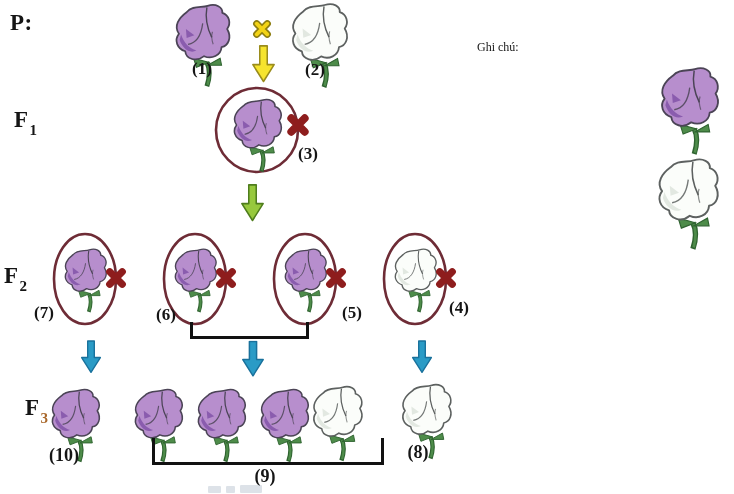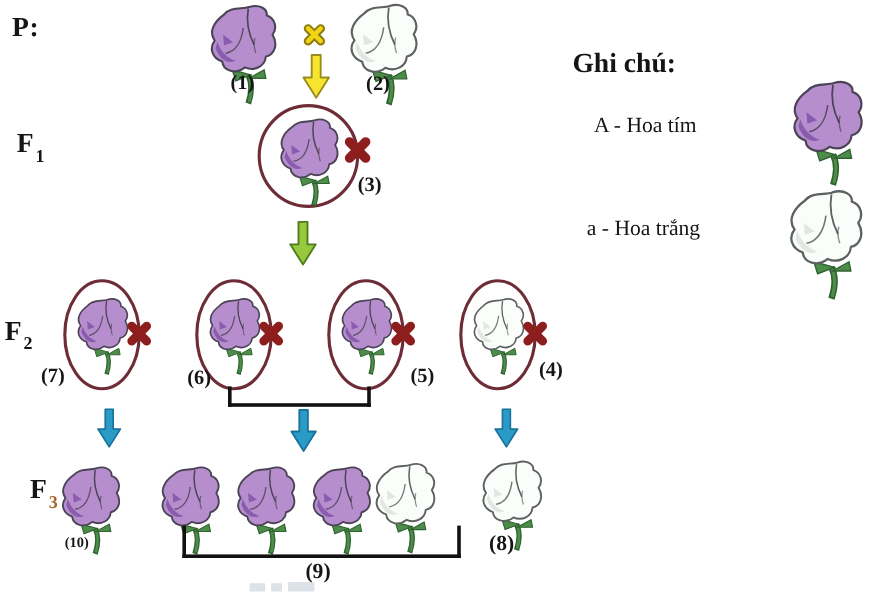--- a/index.html
+++ b/index.html
@@ -10,21 +10,21 @@
   .genlabel sub{font-size:15px;position:relative;bottom:-2px;left:1px}
   .cap{font-weight:700;font-size:17px;text-align:center;line-height:1.05}
   .ring{fill:none;stroke:var(--circleStroke,#6e2c36);stroke-width:2.6}
   .flower.purple{--petalFill:var(--flowerPurple,#b78ecd);--petalShade:var(--flowerPurpleShade,#8a5cae);--petalEdge:var(--edgePurple,#4b4456)}
   .flower.white{--petalFill:var(--flowerWhite,#fbfdfa);--petalShade:var(--flowerWhiteShade,#e4eae3);--petalEdge:var(--edgeWhite,#5d6160)}
   .arrow-yellow{--arrFill:var(--arrowYellowFill,#f6e42e);--arrEdge:var(--arrowYellowEdge,#9a8c1c)}
   .arrow-green {--arrFill:var(--arrowGreenFill,#97c93d);--arrEdge:var(--arrowGreenEdge,#4f7d1d)}
   .arrow-blue  {--arrFill:var(--arrowBlueFill,#2a9bc6);--arrEdge:var(--arrowBlueEdge,#19719c)}
   .cross-red{--crossCol:var(--crossRed,#8e1d1d)}
   .bracket{border:3px solid var(--bracket,#111);border-top:none}
-  .legend-title{font-weight:700;font-size:23px}
+  .legend-title{font-weight:400;font-size:12px}
   .legend-label{font-size:18px}
   .wm{background:rgba(165,180,195,.38);position:absolute;border-radius:1px}
   .f2unit{width:92px;height:96px}
 </style>
 </head>
 <body>
 
 <div class="canvas">
 
   <svg width="0" height="0" style="position:absolute" aria-hidden="true">
@@ -154,21 +154,21 @@
     </svg>
   <svg class="abs arrow-blue" style="left:411px;top:332px" width="22" height="50" viewBox="0 0 40 62">
       <use href="#sym-arrow"></use>
     </svg>
 
   <div class="abs genlabel" style="left:25px;top:396px"><span>F</span><sub style="color:var(--f3SubColor,#a8672a)">3</sub></div>
 
   <svg class="abs flower purple" style="left:44px;top:386px" width="62" height="78" viewBox="0 0 100 126">
       <use href="#sym-flower"></use>
     </svg>
-  <div class="abs cap" style="left:38px;top:446px;width:52px;font-size:12px">(10)</div>
+  <div class="abs cap" style="left:38px;top:446px;width:52px;font-size:18px">(10)</div>
 
   <svg class="abs flower purple" style="left:127px;top:386px" width="62" height="78" viewBox="0 0 100 126">
       <use href="#sym-flower"></use>
     </svg>
   <svg class="abs flower purple" style="left:190px;top:386px" width="62" height="78" viewBox="0 0 100 126">
       <use href="#sym-flower"></use>
     </svg>
   <svg class="abs flower purple" style="left:253px;top:386px" width="62" height="78" viewBox="0 0 100 126">
       <use href="#sym-flower"></use>
     </svg>
@@ -183,23 +183,21 @@
       <use href="#sym-flower"></use>
     </svg>
   <div class="abs cap" style="left:396px;top:443px;width:44px;font-size:18px">(8)</div>
 
   <span class="wm" style="left:208px;top:486px;width:13px;height:7px"></span>
   <span class="wm" style="left:226px;top:486px;width:9px;height:7px"></span>
   <span class="wm" style="left:240px;top:485px;width:22px;height:8px"></span>
 
   <div class="abs legend-title" style="left:477px;top:40px">Ghi chú:</div>
 
-  <div class="abs legend-label" style="left:495px;top:94px">A - Hoa tím</div>
   <svg class="abs flower purple" style="left:652px;top:64px" width="74" height="93" viewBox="0 0 100 126">
       <use href="#sym-flower"></use>
     </svg>
 
-  <div class="abs legend-label" style="left:489px;top:180px">a - Hoa trắng</div>
   <svg class="abs flower white" style="left:649px;top:155px" width="77" height="97" viewBox="0 0 100 126">
       <use href="#sym-flower"></use>
     </svg>
 
 </div>
 
 </body></html>

